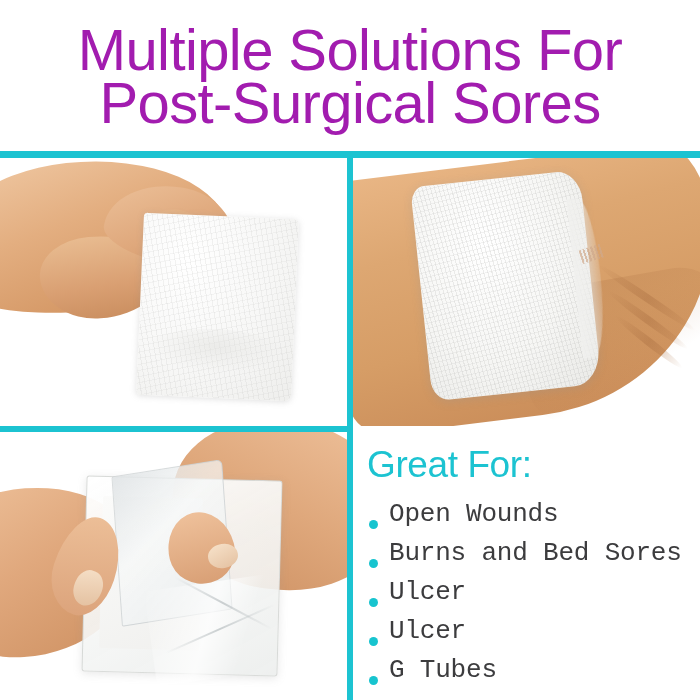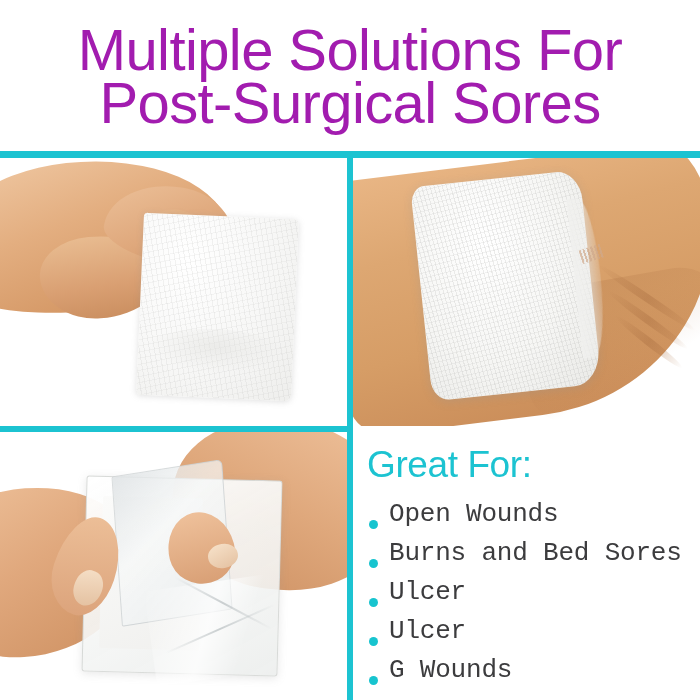--- a/index.html
+++ b/index.html
@@ -395,18 +395,18 @@
       <li class="greatfor-item">
         <span class="bullet"></span>
         <span>Ulcer</span>
       </li>
       <li class="greatfor-item">
         <span class="bullet"></span>
         <span>Ulcer</span>
       </li>
       <li class="greatfor-item">
         <span class="bullet"></span>
-        <span>G Wounds</span>
+        <span>G Tubes</span>
       </li>
     </ul>
   </div>
 
 </div>
 
 </body></html>

